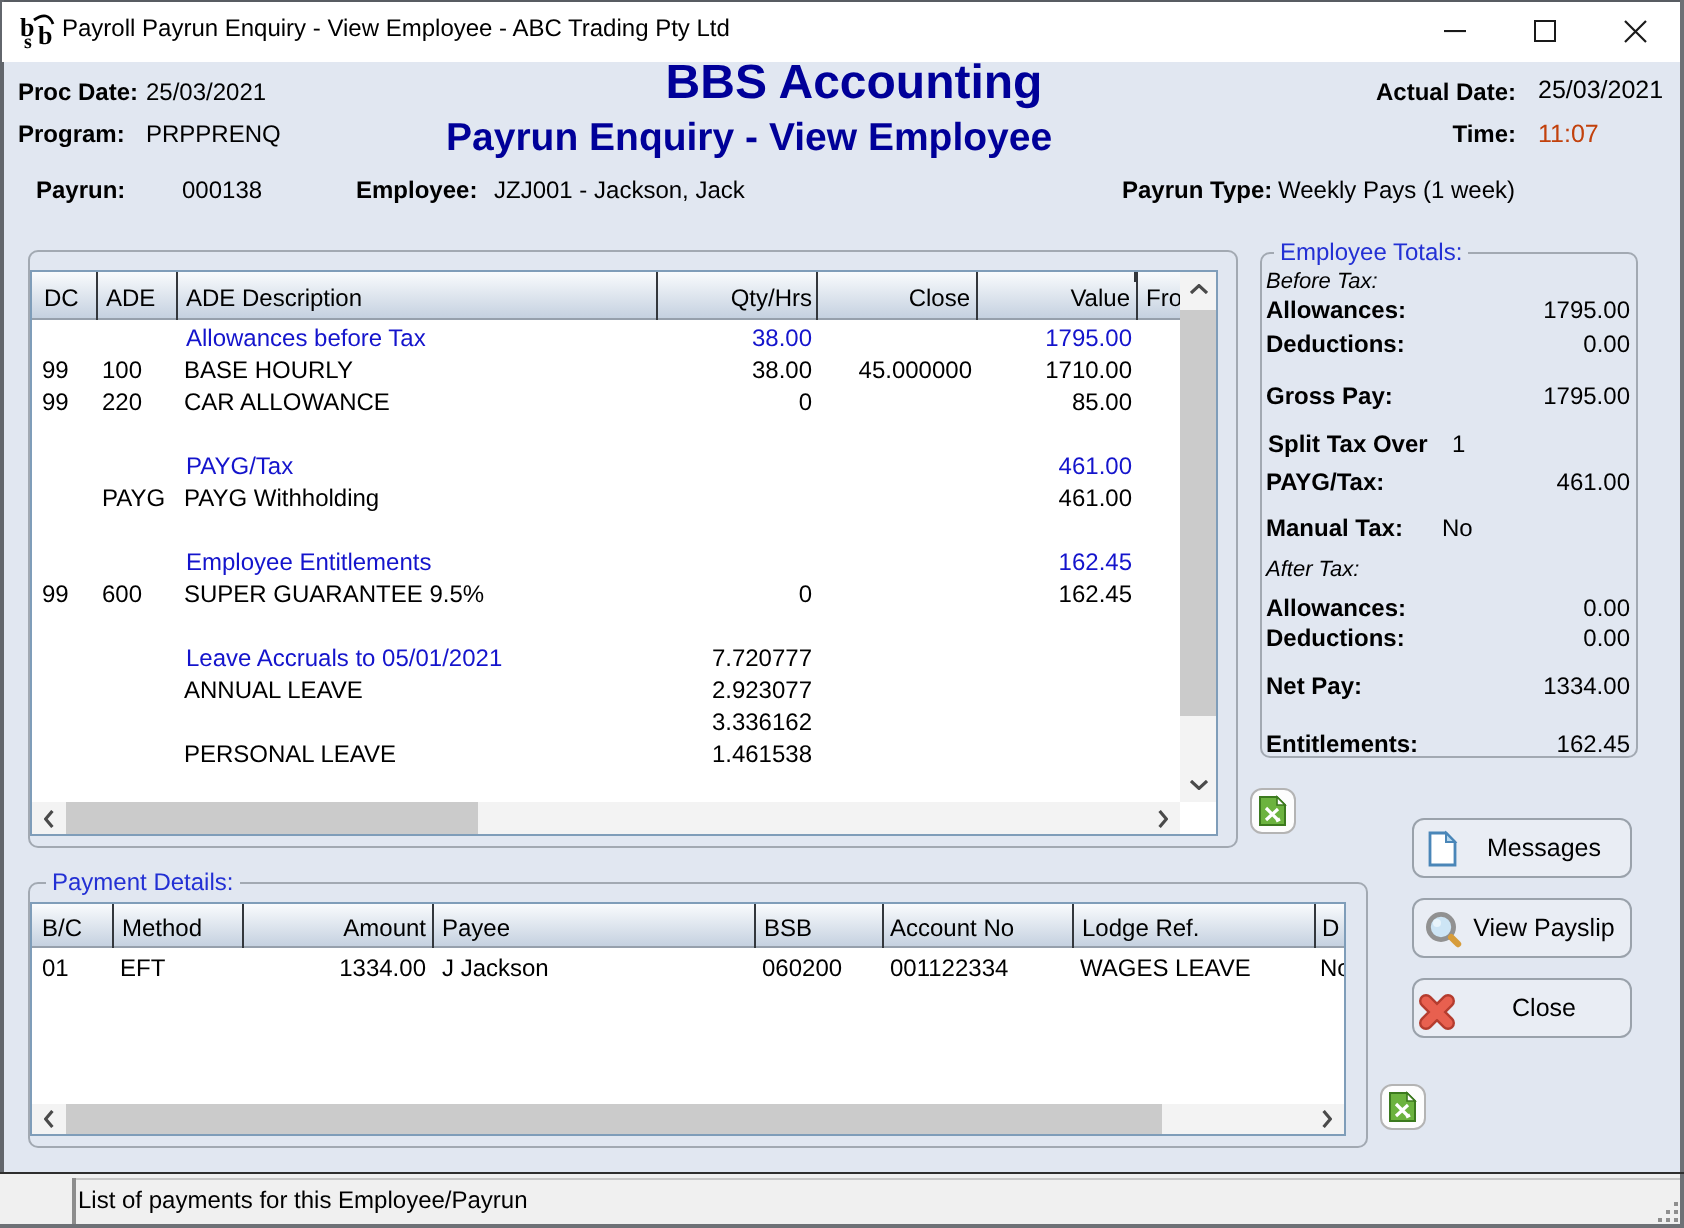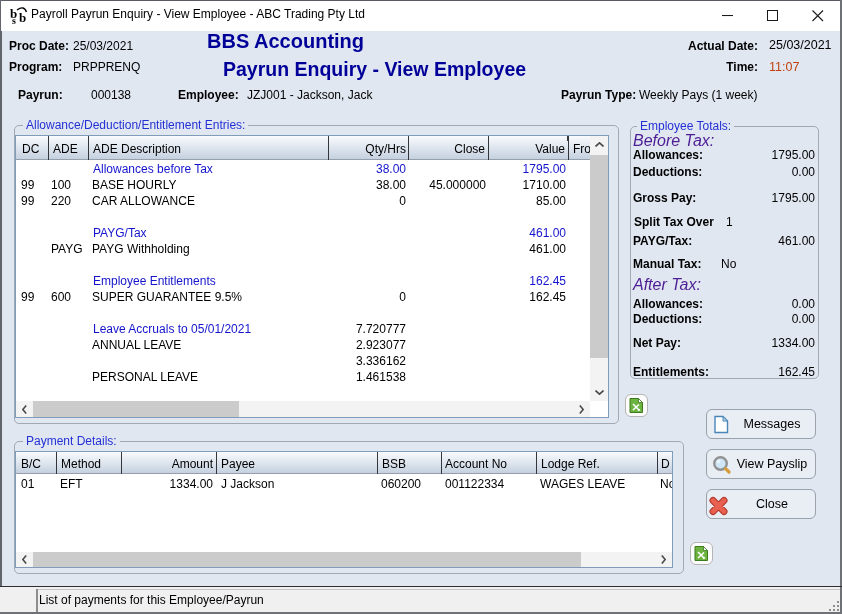--- a/index.html
+++ b/index.html
@@ -17,21 +17,21 @@
 .hdr{position:absolute;background:linear-gradient(#f9fbfd,#c5d1e0);border-bottom:1px solid #96a0ac}
 .hsep{position:absolute;width:1px;background:#33373c}
 .sb{position:absolute;background:#f3f3f3}
 .thumb{position:absolute;background:#cbcbcb}
 .arr{position:absolute;display:flex;align-items:center;justify-content:center;background:#f3f3f3}
 .btn{position:absolute;width:110px;height:30px;background:#e9edf4;border:1px solid #9aa2ab;border-radius:6px}
 .btn .cap{position:absolute;left:22px;right:0;top:7px;text-align:center;font-size:12.5px;color:#000}
 .btn svg{position:absolute}
 .xbtn{position:absolute;width:23px;height:23px;background:#fdfdfd;border:1px solid #b4b4b4;border-radius:6px;display:flex;align-items:center;justify-content:center}
 .r{text-align:right}
-.it{font-style:italic;color:#4c1d95;font-size:16px;line-height:16px}
+.it{font-style:italic;color:#000000;font-size:11px;line-height:16px}
 </style>
 </head>
 <body>
 <div id="win">
 
   <div class="abs" style="left:0;top:0;width:842px;height:1px;background:#585c62"></div>
   <div class="abs" style="left:0;top:0;width:2px;height:587px;background:#62666c"></div>
   <div class="abs" style="left:840px;top:0;width:2px;height:614px;background:#6e7176"></div>
   <div class="abs" style="left:0;top:612px;width:842px;height:2px;background:#6e7176"></div>
   <div class="abs" style="left:1px;top:1px;width:839px;height:30px;background:#fff"></div>
@@ -49,35 +49,34 @@
       <rect x="0.5" y="0.5" width="10" height="10" fill="none" stroke="#1a1a1a"></rect>
     </svg>
   <svg class="abs" style="left:812px;top:10px" width="12" height="12">
       <path d="M0.5,0.5 L11,11 M11,0.5 L0.5,11" stroke="#1a1a1a" stroke-width="1.1" fill="none"></path>
     </svg>
 
   <div class="abs t b" style="left:9px;top:38px">Proc Date:</div>
   <div class="abs t" style="left:73px;top:38px">25/03/2021</div>
   <div class="abs t b" style="left:9px;top:59px">Program:</div>
   <div class="abs t" style="left:73px;top:59px">PRPPRENQ</div>
-  <div class="abs navy b" style="left:207px;top:29px;width:400px;font-size:20px;line-height:25px">BBS Accounting</div>
+  <div class="abs navy b" style="left:227px;top:29px;width:400px;text-align:center;font-size:24px;line-height:25px">BBS Accounting</div>
   <div class="abs navy b" style="left:223px;top:58px;width:400px;font-size:19.5px;line-height:22px">Payrun Enquiry - View Employee</div>
   <div class="abs t b r" style="left:600px;top:38px;width:158px">Actual Date:</div>
   <div class="abs" style="left:769px;top:37px;font-size:12.5px;line-height:16px;color:#000">25/03/2021</div>
   <div class="abs t b r" style="left:600px;top:59px;width:158px">Time:</div>
   <div class="abs" style="left:769px;top:59px;font-size:12.5px;line-height:16px;color:#c2410c">11:07</div>
   <div class="abs t b" style="left:18px;top:87px">Payrun:</div>
   <div class="abs t" style="left:91px;top:87px">000138</div>
   <div class="abs t b" style="left:178px;top:87px">Employee:</div>
   <div class="abs t" style="left:247px;top:87px">JZJ001 - Jackson, Jack</div>
   <div class="abs t b" style="left:561px;top:87px">Payrun Type:</div>
   <div class="abs t" style="left:639px;top:87px">Weekly Pays (1 week)</div>
 
   <div class="gb" style="left:14px;top:125px;width:605px;height:299px"></div>
-  <div class="gbl" style="left:23px;top:119px">Allowance/Deduction/Entitlement Entries:</div>
 
   <div class="tbl" style="left:15px;top:135px;width:594px;height:283px"></div>
 
   <div class="hdr" style="left:16px;top:136px;width:574px;height:24px"></div>
   <div class="abs t" style="left:22px;top:141px">DC</div>
   <div class="abs t" style="left:53px;top:141px">ADE</div>
   <div class="abs t" style="left:93px;top:141px">ADE Description</div>
   <div class="abs t r" style="left:331px;top:141px;width:75px">Qty/Hrs</div>
   <div class="abs t r" style="left:411px;top:141px;width:74px">Close</div>
   <div class="abs t r" style="left:490px;top:141px;width:75px">Value</div>

